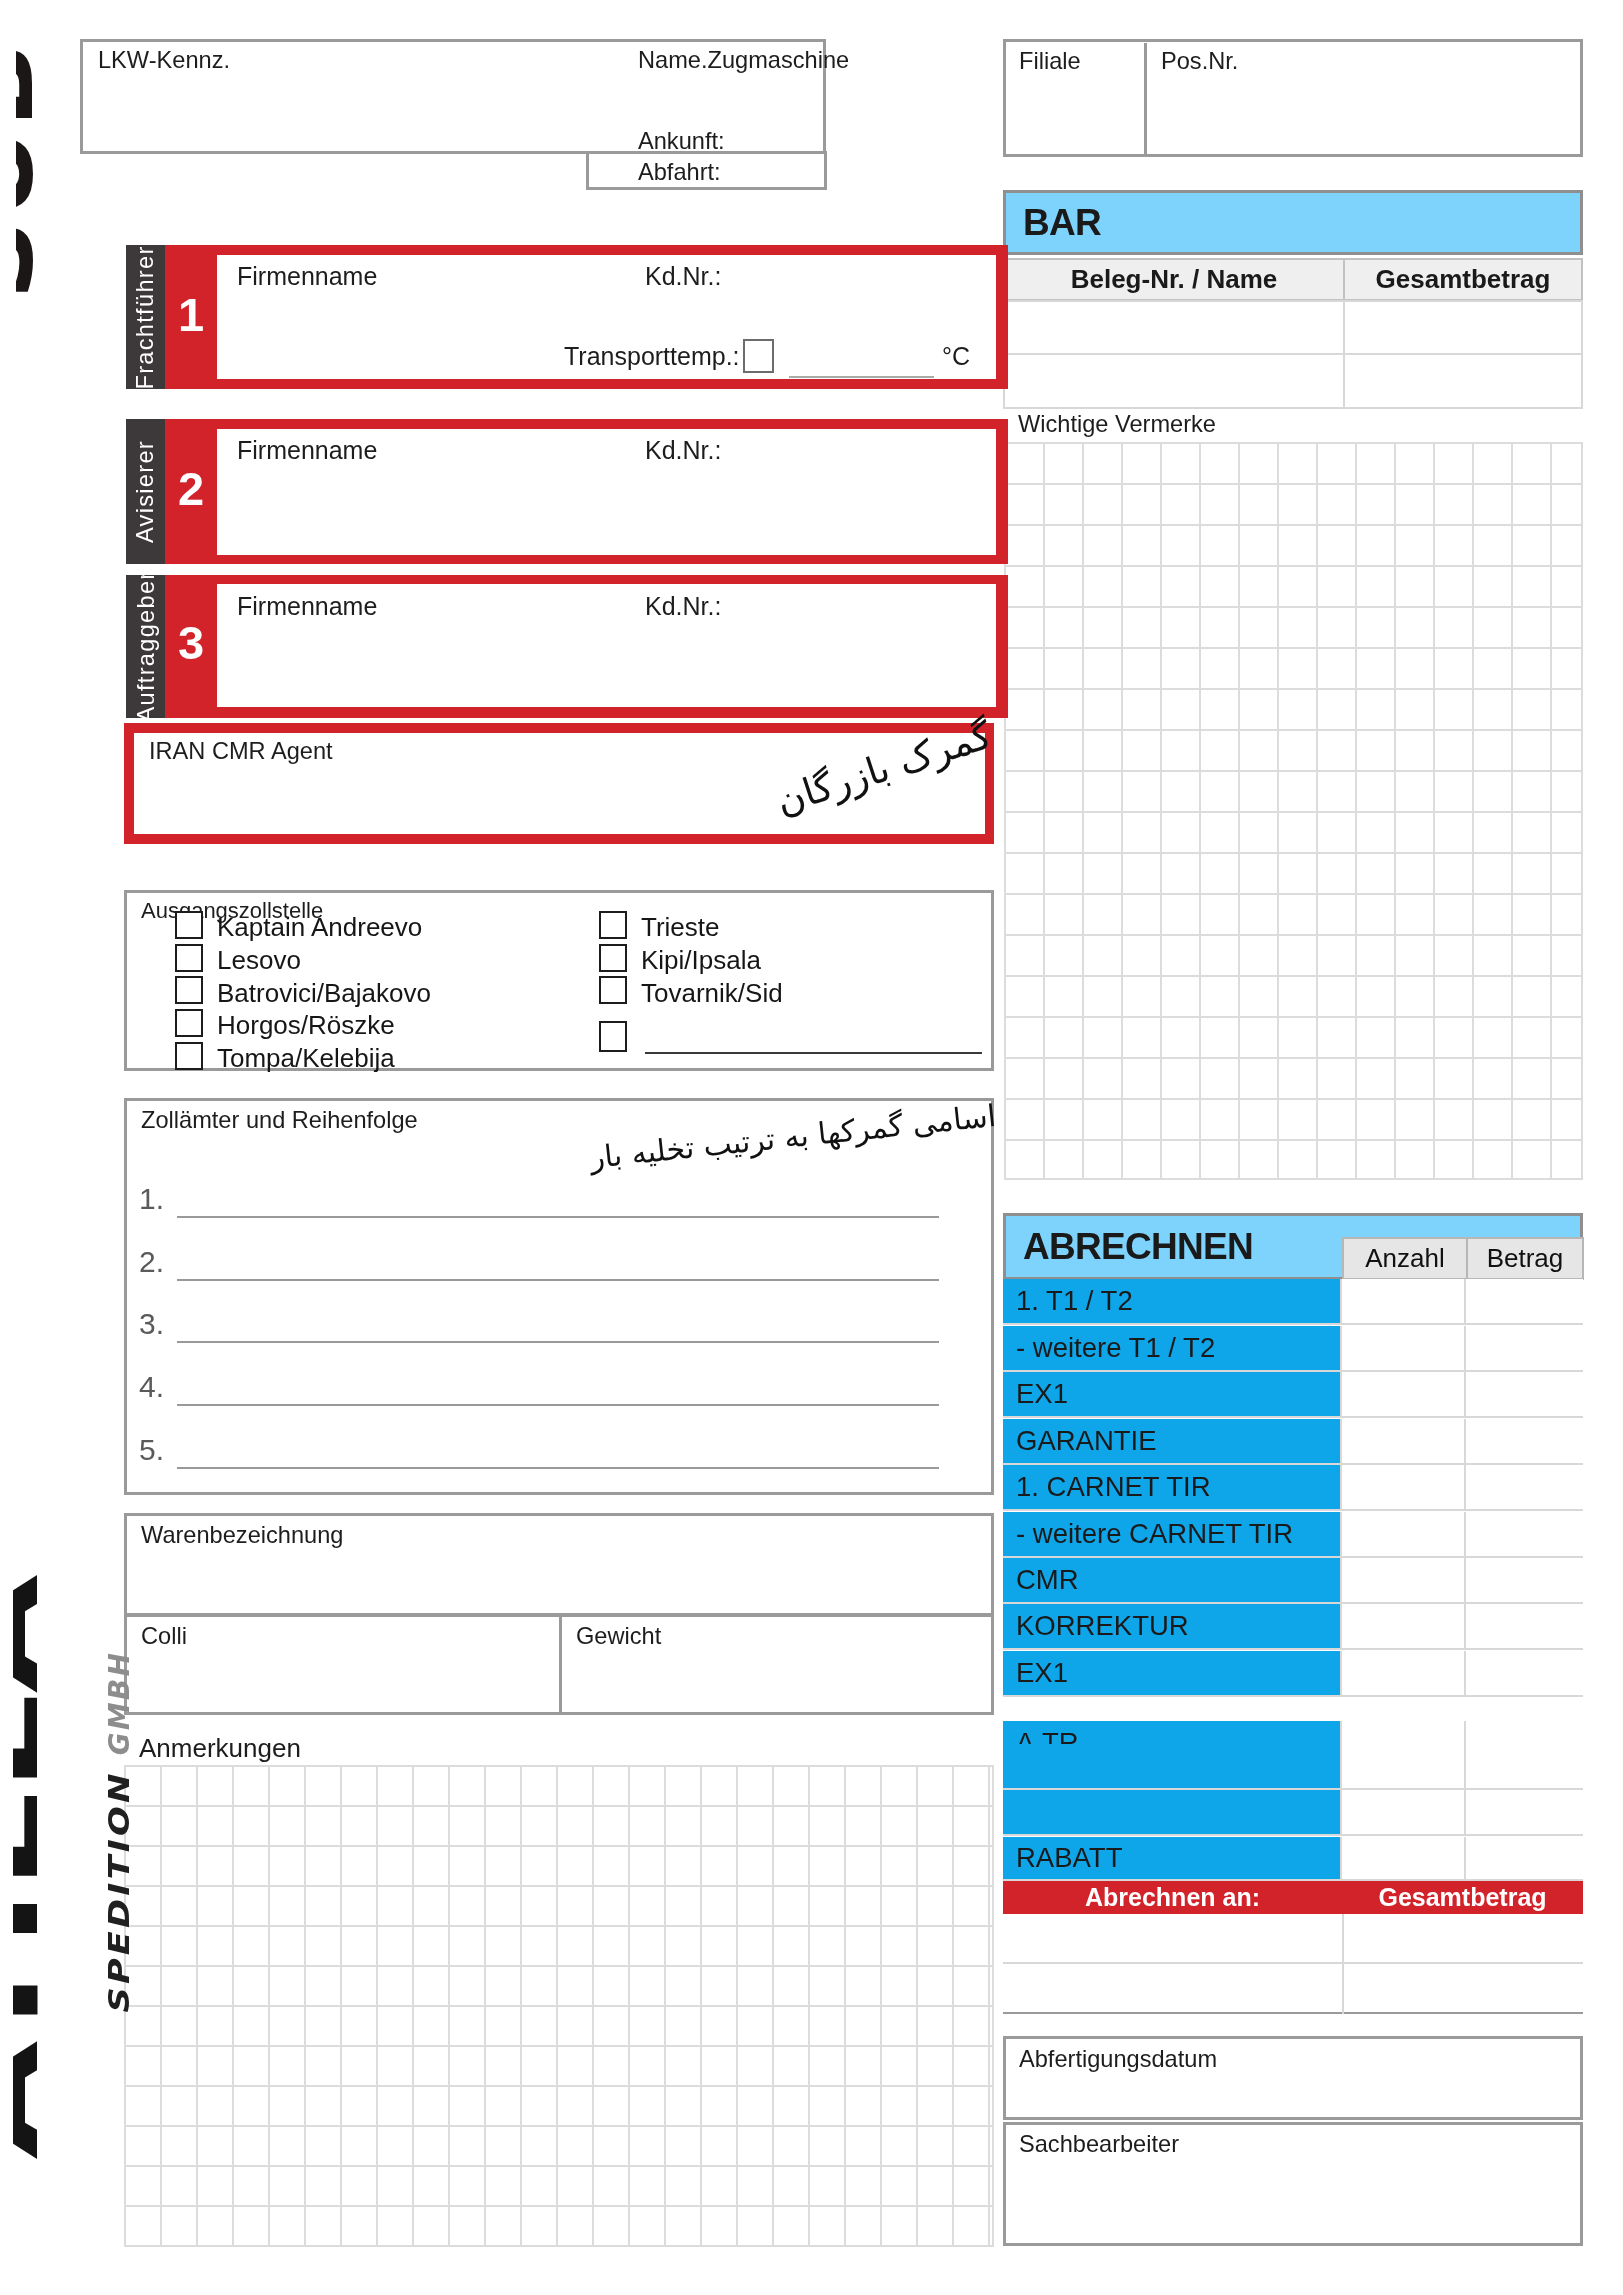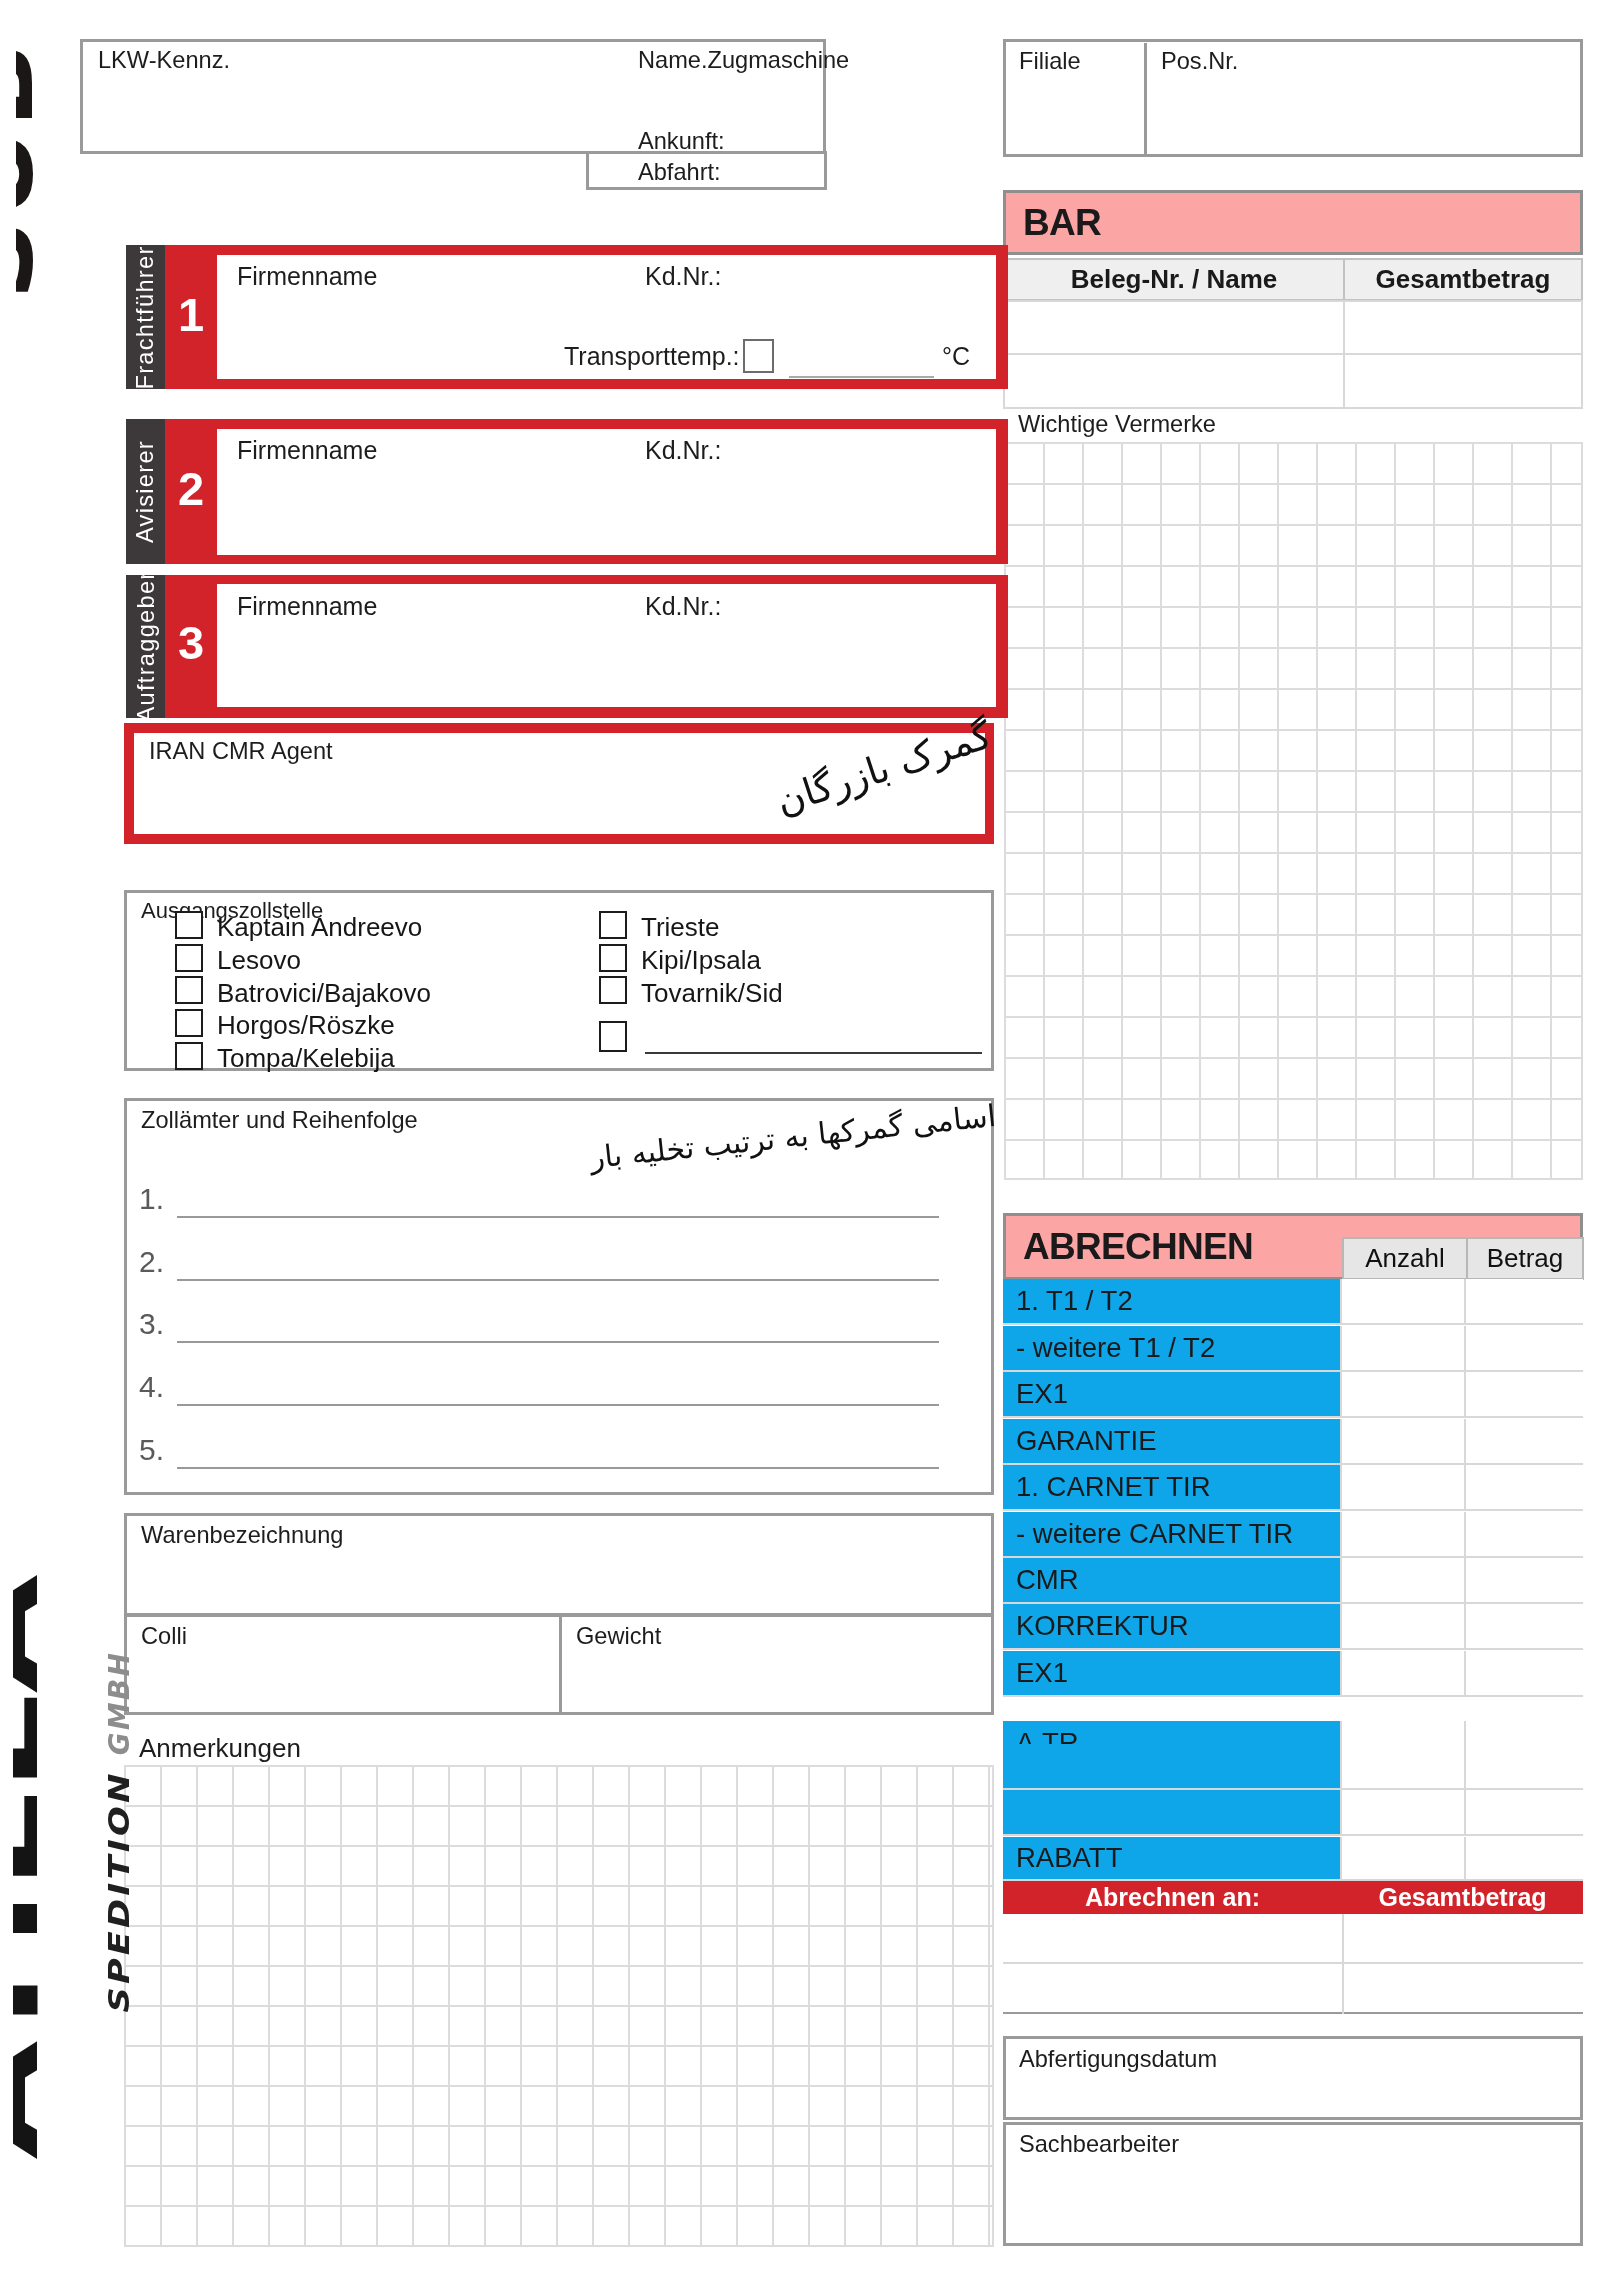--- a/index.html
+++ b/index.html
@@ -12,21 +12,21 @@
   .redbox{position:absolute;background:#d2232a;box-sizing:border-box;}
   .whitein{position:absolute;background:#fff;box-sizing:border-box;}
   .tab{position:absolute;left:126px;width:39px;background:#3d3839;display:flex;align-items:center;justify-content:center;}
   .tab span{transform:rotate(-90deg);white-space:nowrap;color:#fff;font-size:23.6px;letter-spacing:1.3px;}
   .secnum{position:absolute;color:#fff;font-weight:bold;font-size:47px;}
   .checkbox{position:absolute;width:27.5px;height:27.5px;border:2.6px solid #1c1c1c;background:#fff;box-sizing:border-box;}
   .citem{position:absolute;font-size:26px;color:#161616;white-space:nowrap;}
   .grid{position:absolute;box-sizing:border-box;border-right:2px solid #dcdcdc;border-bottom:2px solid #dcdcdc;
         background-image:linear-gradient(to right,#dcdcdc 2px,transparent 2px),
                          linear-gradient(to bottom,#dcdcdc 2px,transparent 2px);}
-  .hdrbar{position:absolute;background:#fca5a5;border:3.3px solid #8f8f8f;box-sizing:border-box;display:flex;align-items:center;}
+  .hdrbar{position:absolute;background:#7dd3fc;border:3.3px solid #8f8f8f;box-sizing:border-box;display:flex;align-items:center;}
   .hdrbar .t{font-weight:bold;font-size:37px;letter-spacing:-0.7px;padding-left:17px;}
   .bar-colhdr{position:absolute;background:#f0efef;box-sizing:border-box;border:2px solid #c2c2c2;
               display:flex;align-items:center;justify-content:center;font-weight:bold;font-size:26px;}
   .cell{position:absolute;background:#fff;border:2px solid #d8d8d8;box-sizing:border-box;}
   .ab-row{position:absolute;left:1003px;width:580px;display:flex;box-sizing:border-box;border-bottom:2px solid #d8d8d8;}
   .ab-label{width:339px;box-sizing:border-box;border-right:2px solid #d8d8d8;display:flex;align-items:center;
             font-size:27.5px;padding-left:13px;background:#0ea5e9;}
   .ab-cell{width:124px;box-sizing:border-box;border-right:2px solid #d8d8d8;background:#fff;}
   .ab-cell2{width:117px;box-sizing:border-box;background:#fff;}
   .subhdr{position:absolute;background:#e6e6e6;border:2px solid #b7b7b7;box-sizing:border-box;display:flex;

